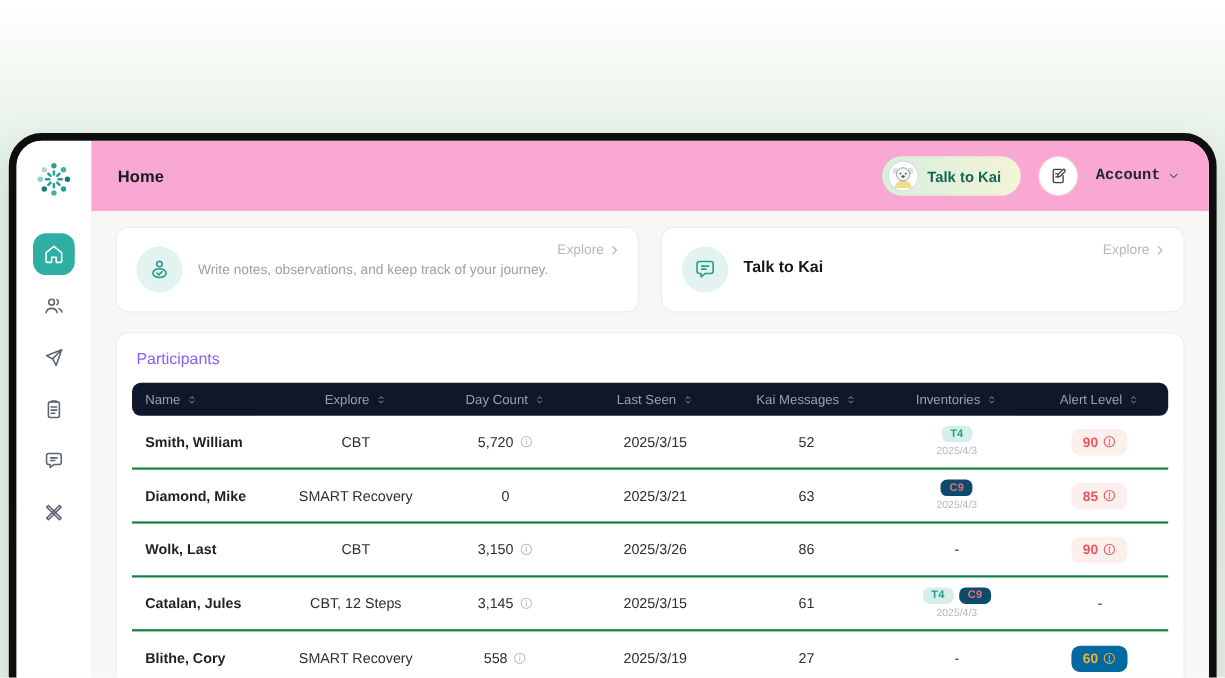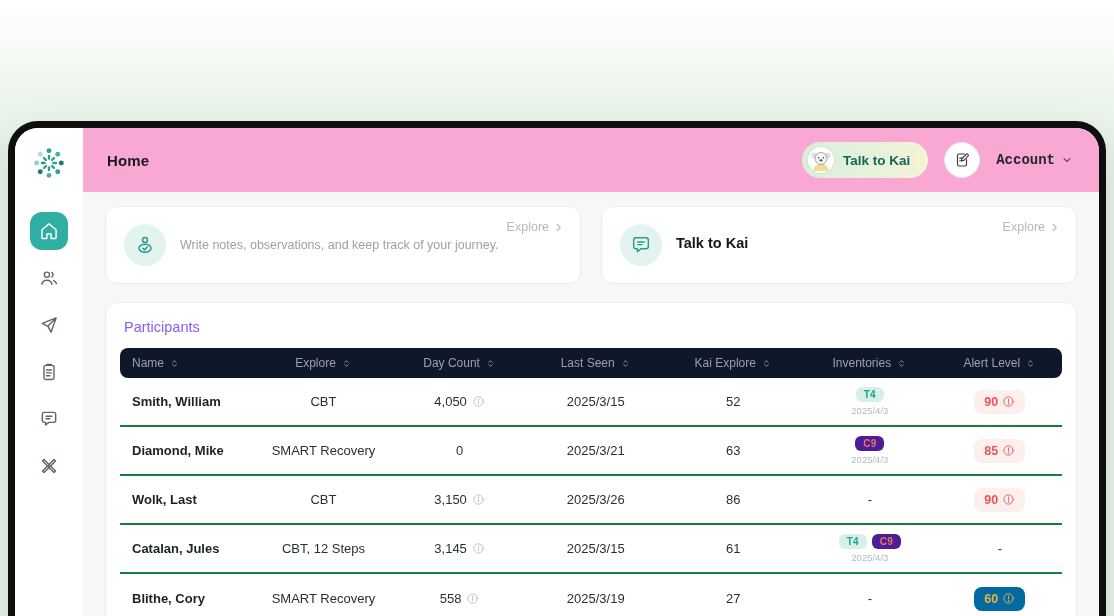--- a/index.html
+++ b/index.html
@@ -60,21 +60,21 @@
   .tr { height:49px; border-bottom:2px solid #15803d; font-size:13px; color:#2b2f34; cursor:pointer; }
   .tr:last-child { border-bottom:none; }
   .td { text-align:center; display:flex; align-items:center; justify-content:center; gap:5px; }
   .td.name { justify-content:flex-start; padding-left:12px; font-weight:600; color:#1d2024; }
   .info-ic { width:13px; height:13px; color:#b8bdc3; cursor:pointer; }
   .dash { color:#2b2f34; }
   .inv { display:flex; flex-direction:column; align-items:center; gap:3px; }
   .badges { display:flex; gap:5px; }
   .badge { font-size:10px; font-weight:700; padding:2px 8px; border-radius:6px; letter-spacing:.2px; }
   .badge.teal { background:#d7efe9; color:#1fa18f; }
-  .badge.pink { background:#4c1d95; color:#e8756a; }
+  .badge.pink { background:#0c4a6e; color:#e8756a; }
   .inv-date { font-size:9.5px; color:#b4bac0; }
   .alert { display:inline-flex; align-items:center; gap:4px; padding:5px 10px; border-radius:8px; font-size:12.5px; font-weight:700; }
   .alert.high { background:#fdefee; color:#e5575b; }
   .alert.medium { background:#0369a1; color:#f0b437; }
   .alert-ic { width:13px; height:13px; }
 </style>
 </head>
 <body>
 
 <div class="app-frame">
@@ -243,21 +243,21 @@
               </svg>
             </div>
             <div class="th">
               <span>Last Seen</span>
               <svg viewBox="0 0 24 24" class="ic" fill="none" stroke="currentColor" stroke-width="1.7" stroke-linecap="round" stroke-linejoin="round">
                 <path d="M8.2 9.6L12 5.8l3.8 3.8"></path>
                 <path d="M8.2 14.4l3.8 3.8 3.8-3.8"></path>
               </svg>
             </div>
             <div class="th">
-              <span>Kai Explore</span>
+              <span>Kai Messages</span>
               <svg viewBox="0 0 24 24" class="ic" fill="none" stroke="currentColor" stroke-width="1.7" stroke-linecap="round" stroke-linejoin="round">
                 <path d="M8.2 9.6L12 5.8l3.8 3.8"></path>
                 <path d="M8.2 14.4l3.8 3.8 3.8-3.8"></path>
               </svg>
             </div>
             <div class="th">
               <span>Inventories</span>
               <svg viewBox="0 0 24 24" class="ic" fill="none" stroke="currentColor" stroke-width="1.7" stroke-linecap="round" stroke-linejoin="round">
                 <path d="M8.2 9.6L12 5.8l3.8 3.8"></path>
                 <path d="M8.2 14.4l3.8 3.8 3.8-3.8"></path>
@@ -269,21 +269,21 @@
                 <path d="M8.2 9.6L12 5.8l3.8 3.8"></path>
                 <path d="M8.2 14.4l3.8 3.8 3.8-3.8"></path>
               </svg>
             </div>
           </div>
         <div id="tbody">
             <div class="tr">
               <div class="td name">Smith, William</div>
               <div class="td">CBT</div>
               <div class="td">
-                <span>4,050</span>
+                <span>5,720</span>
                 <svg viewBox="0 0 24 24" class="info-ic" fill="none" stroke="currentColor" stroke-width="1.7" stroke-linecap="round" stroke-linejoin="round">
                   <circle cx="12" cy="12" r="8.6"></circle>
                   <path d="M12 11v5"></path>
                   <circle cx="12" cy="7.9" r="0.4" fill="currentColor"></circle>
                 </svg>
               </div>
               <div class="td">2025/3/15</div>
               <div class="td">52</div>
               <div class="td">
                 <div class="inv">

